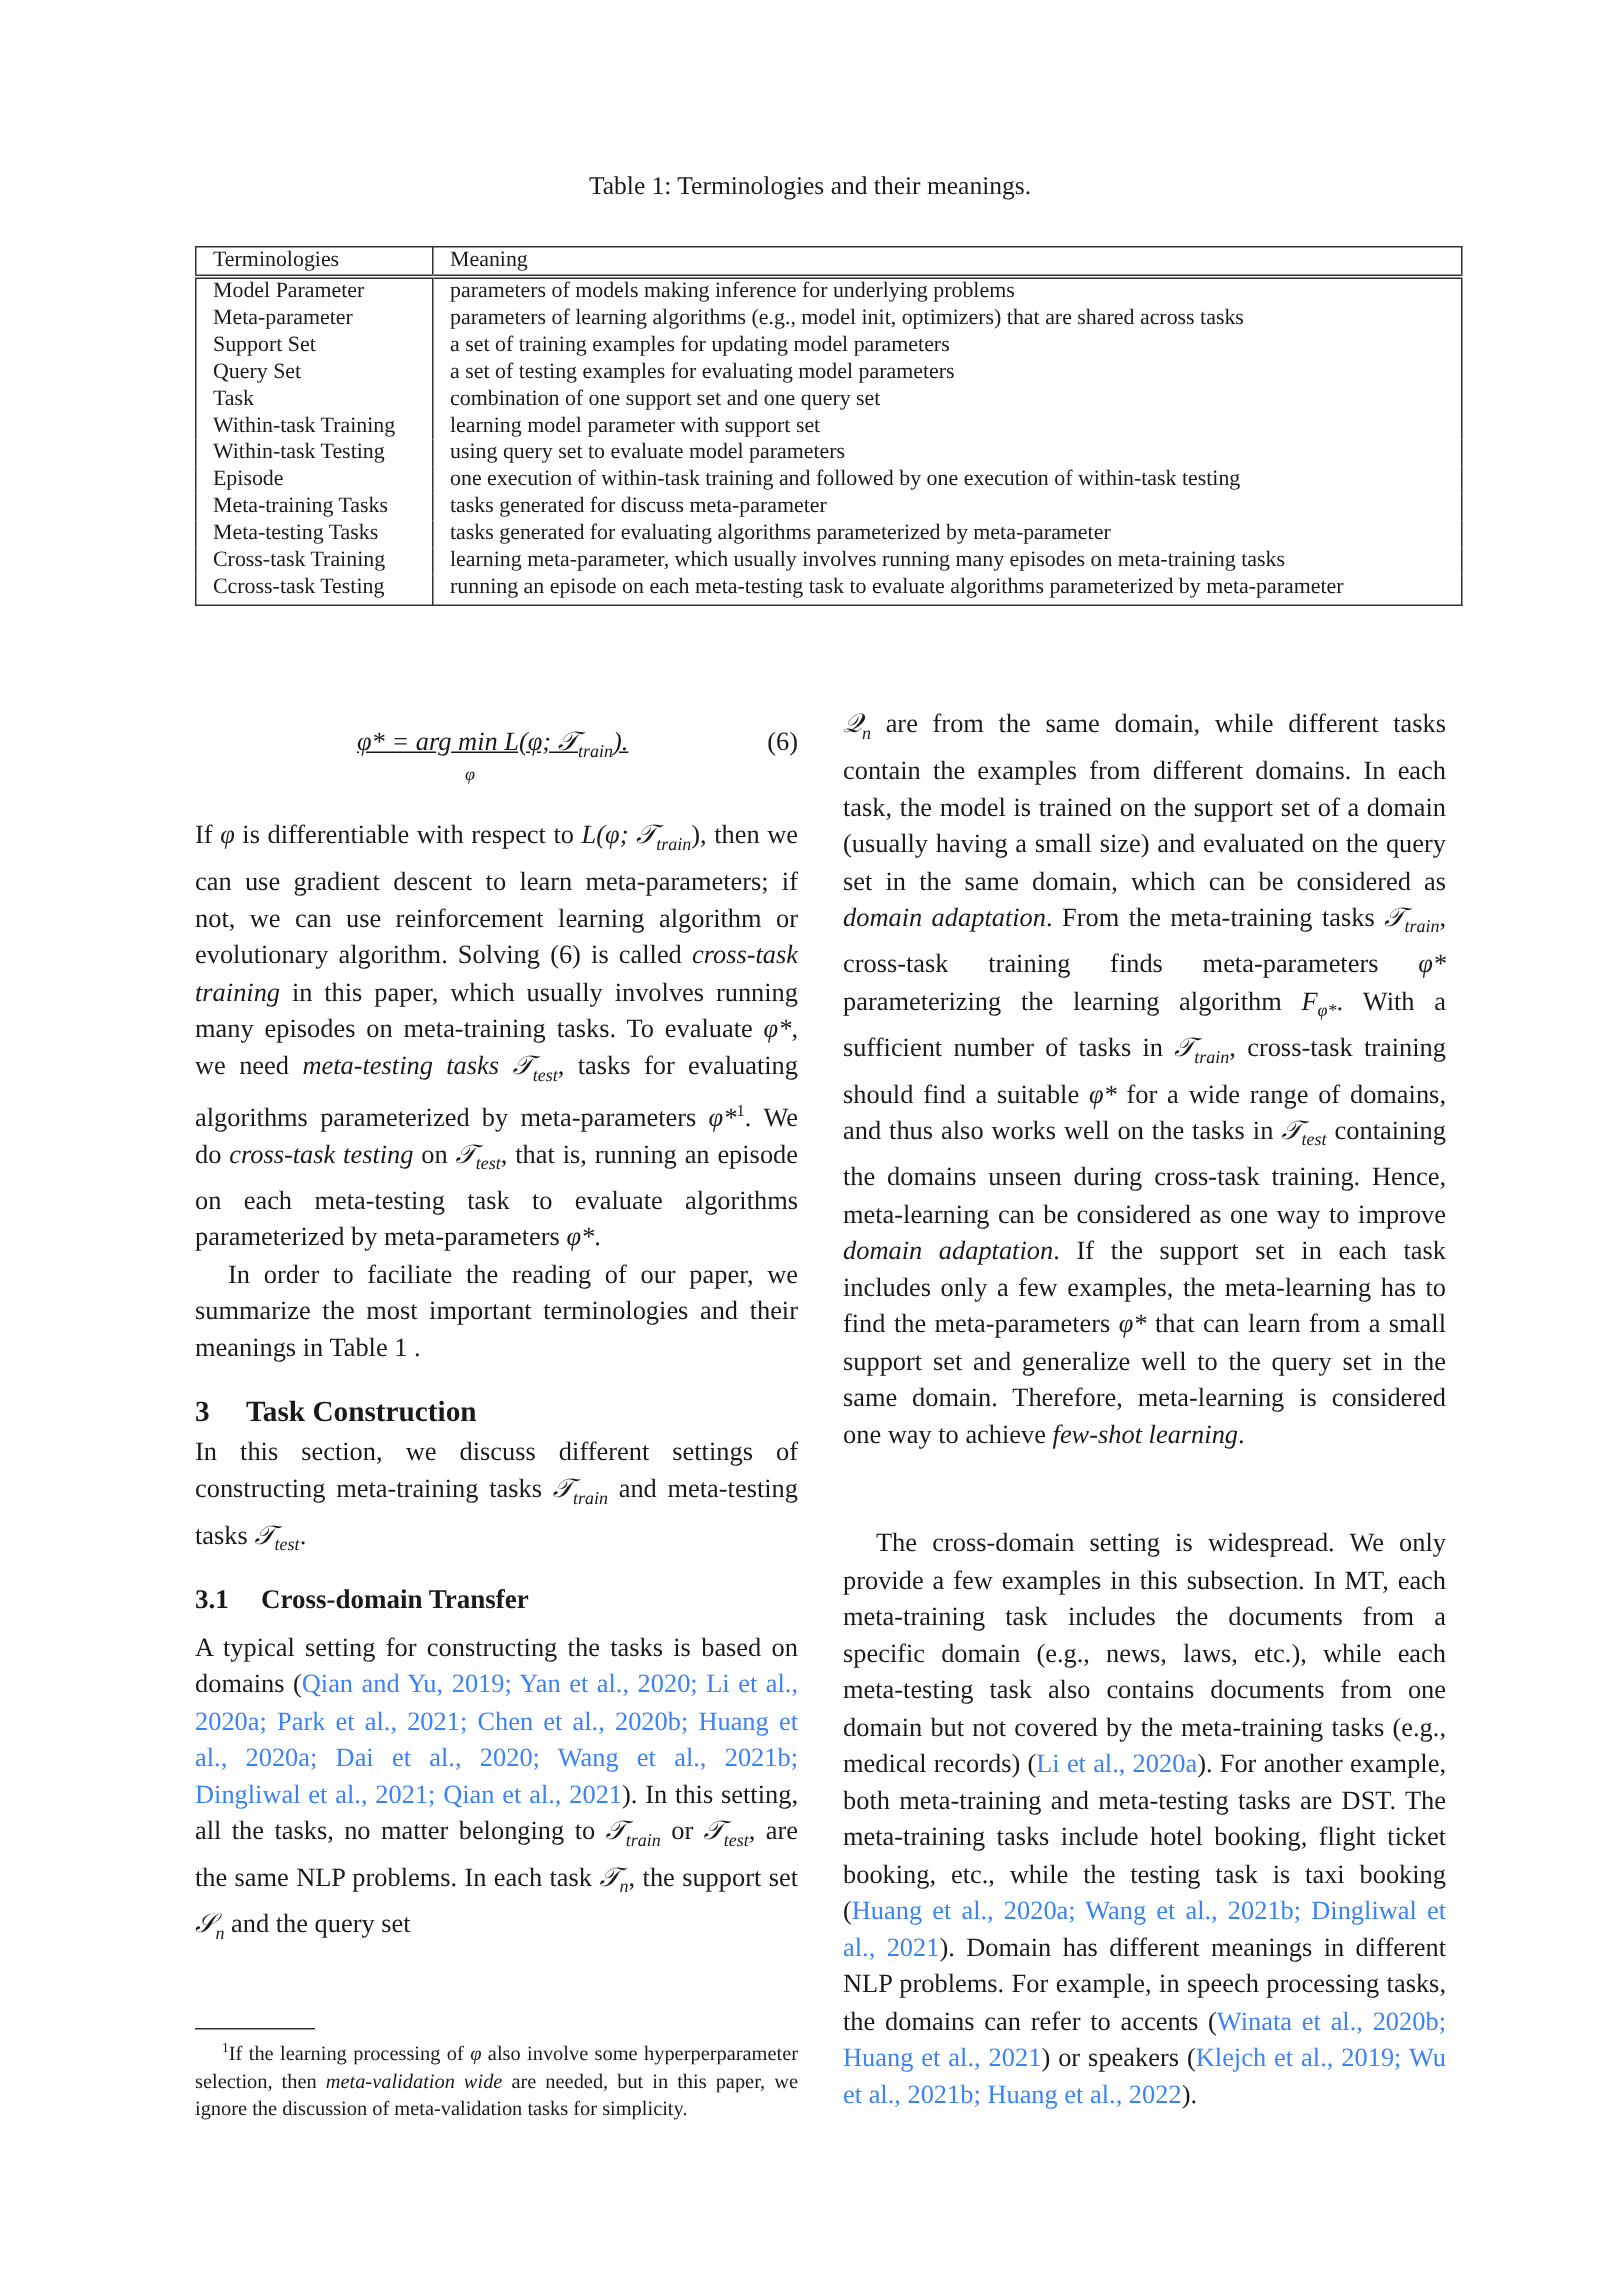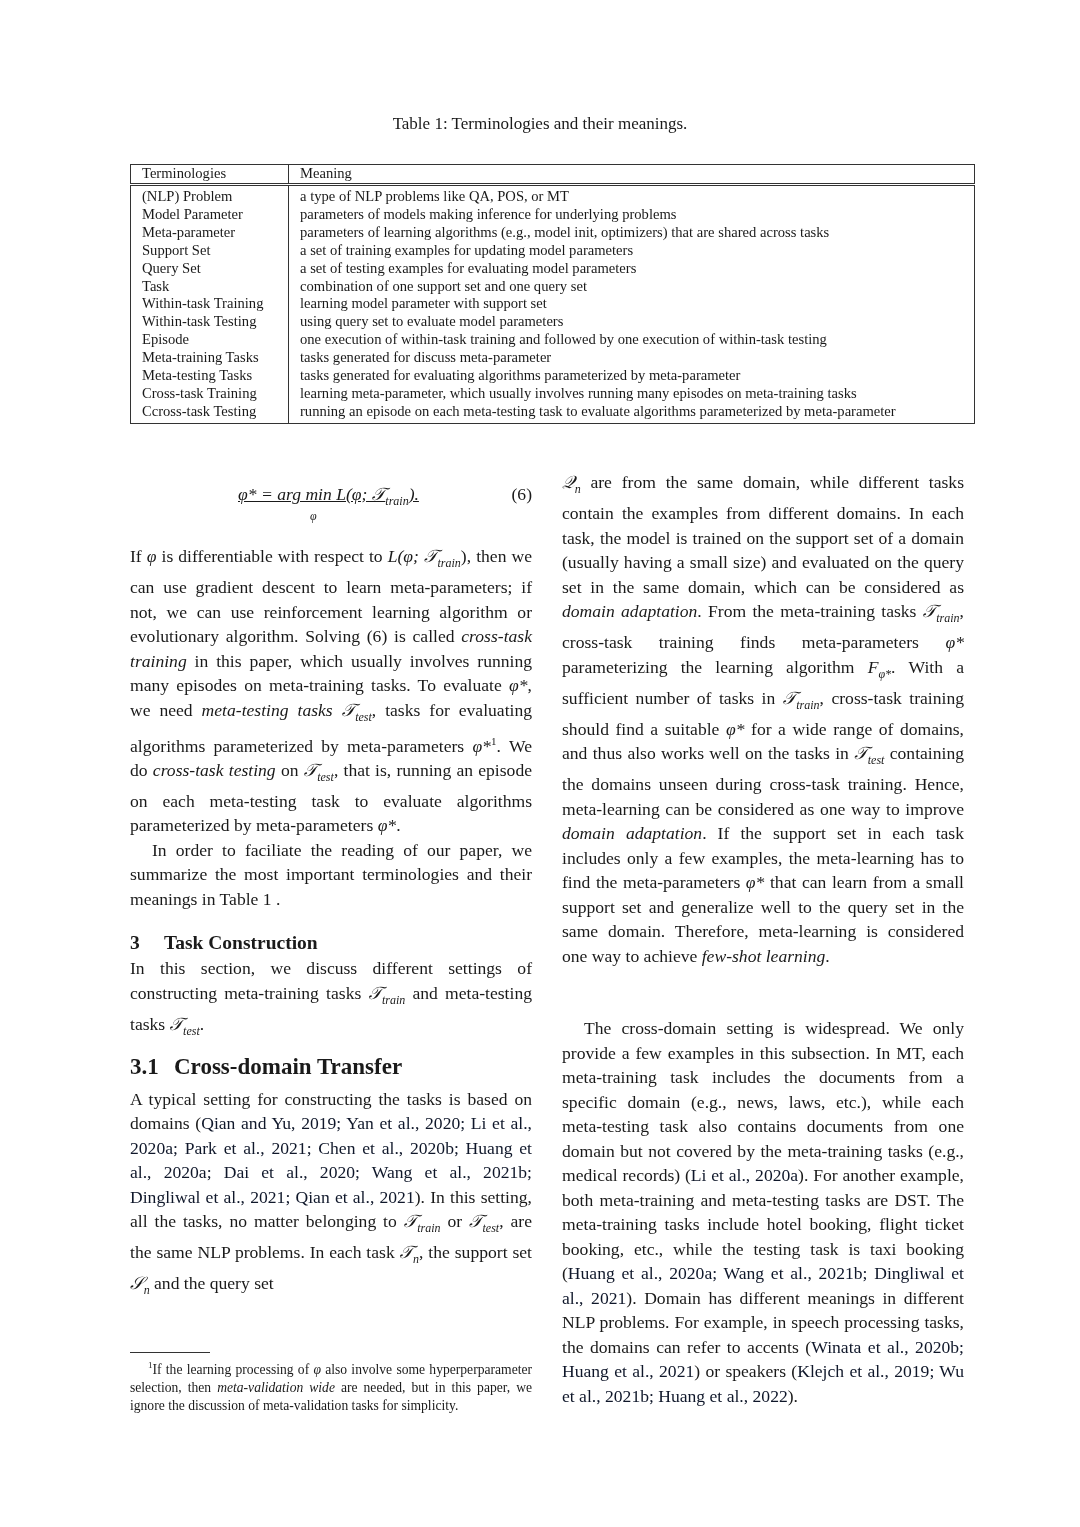--- a/index.html
+++ b/index.html
@@ -28,45 +28,41 @@
   .col p.ind { text-indent: 22px; }
   .left { left: 130px; top: 470px; }
   .right { left: 562px; top: 470px; }
   .eq { position: relative; height: 50px; margin: 10px 0 14px 0; }
   .eq .f { position: absolute; left: 108px; top: 2px; font-style: italic; text-decoration: underline; }
   .eq .f sub.under { position: absolute; left: 72px; top: 22px; font-size: 12px; font-style: italic; }
   .eq .num { position: absolute; right: 0; top: 2px; }
   i, em { font-style: italic; }
   .math { font-style: italic; }
   .math sub { font-size: 12px; }
-  .cite { color: #0f172a; }
+  .cite { color: #3b82f6; }
   h2 { margin: 20px 0 1px 0; font-size: 19.5px; font-weight: bold; line-height: 24px; }
   h2 .n { display: inline-block; width: 34px; }
-  h3 { margin: 12px 0 8px 0; font-size: 23px; font-weight: bold; line-height: 24px; }
+  h3 { margin: 12px 0 8px 0; font-size: 18px; font-weight: bold; line-height: 24px; }
   h3 .n { display: inline-block; width: 44px; }
   .fnrule { position: absolute; left: 130px; top: 1352px; width: 80px; border-top: 1px solid #333; }
   .footnote { position: absolute; left: 130px; top: 1356px; width: 402px; font-size: 13.6px; line-height: 18px; text-align: justify; }
   .footnote sup { font-size: 9px; }
   .spacer { height: 22px; }
 </style>
 </head>
 <body>
 
 <div class="caption">Table 1: Terminologies and their meanings.</div>
 
 <table class="tbl">
   <tbody>
       <tr class="head">
     <th style="width:146px">Terminologies</th>
     <th>Meaning</th>
   </tr>
-  <tr class="first">
-        <td class="c1">(NLP) Problem</td>
-        <td class="c2">a type of NLP problems like QA, POS, or MT</td>
-      </tr>
   <tr>
         <td class="c1">Model Parameter</td>
         <td class="c2">parameters of models making inference for underlying problems</td>
       </tr>
   <tr>
         <td class="c1">Meta-parameter</td>
         <td class="c2">parameters of learning algorithms (e.g., model init, optimizers) that are shared across tasks</td>
       </tr>
   <tr>
         <td class="c1">Support Set</td>

